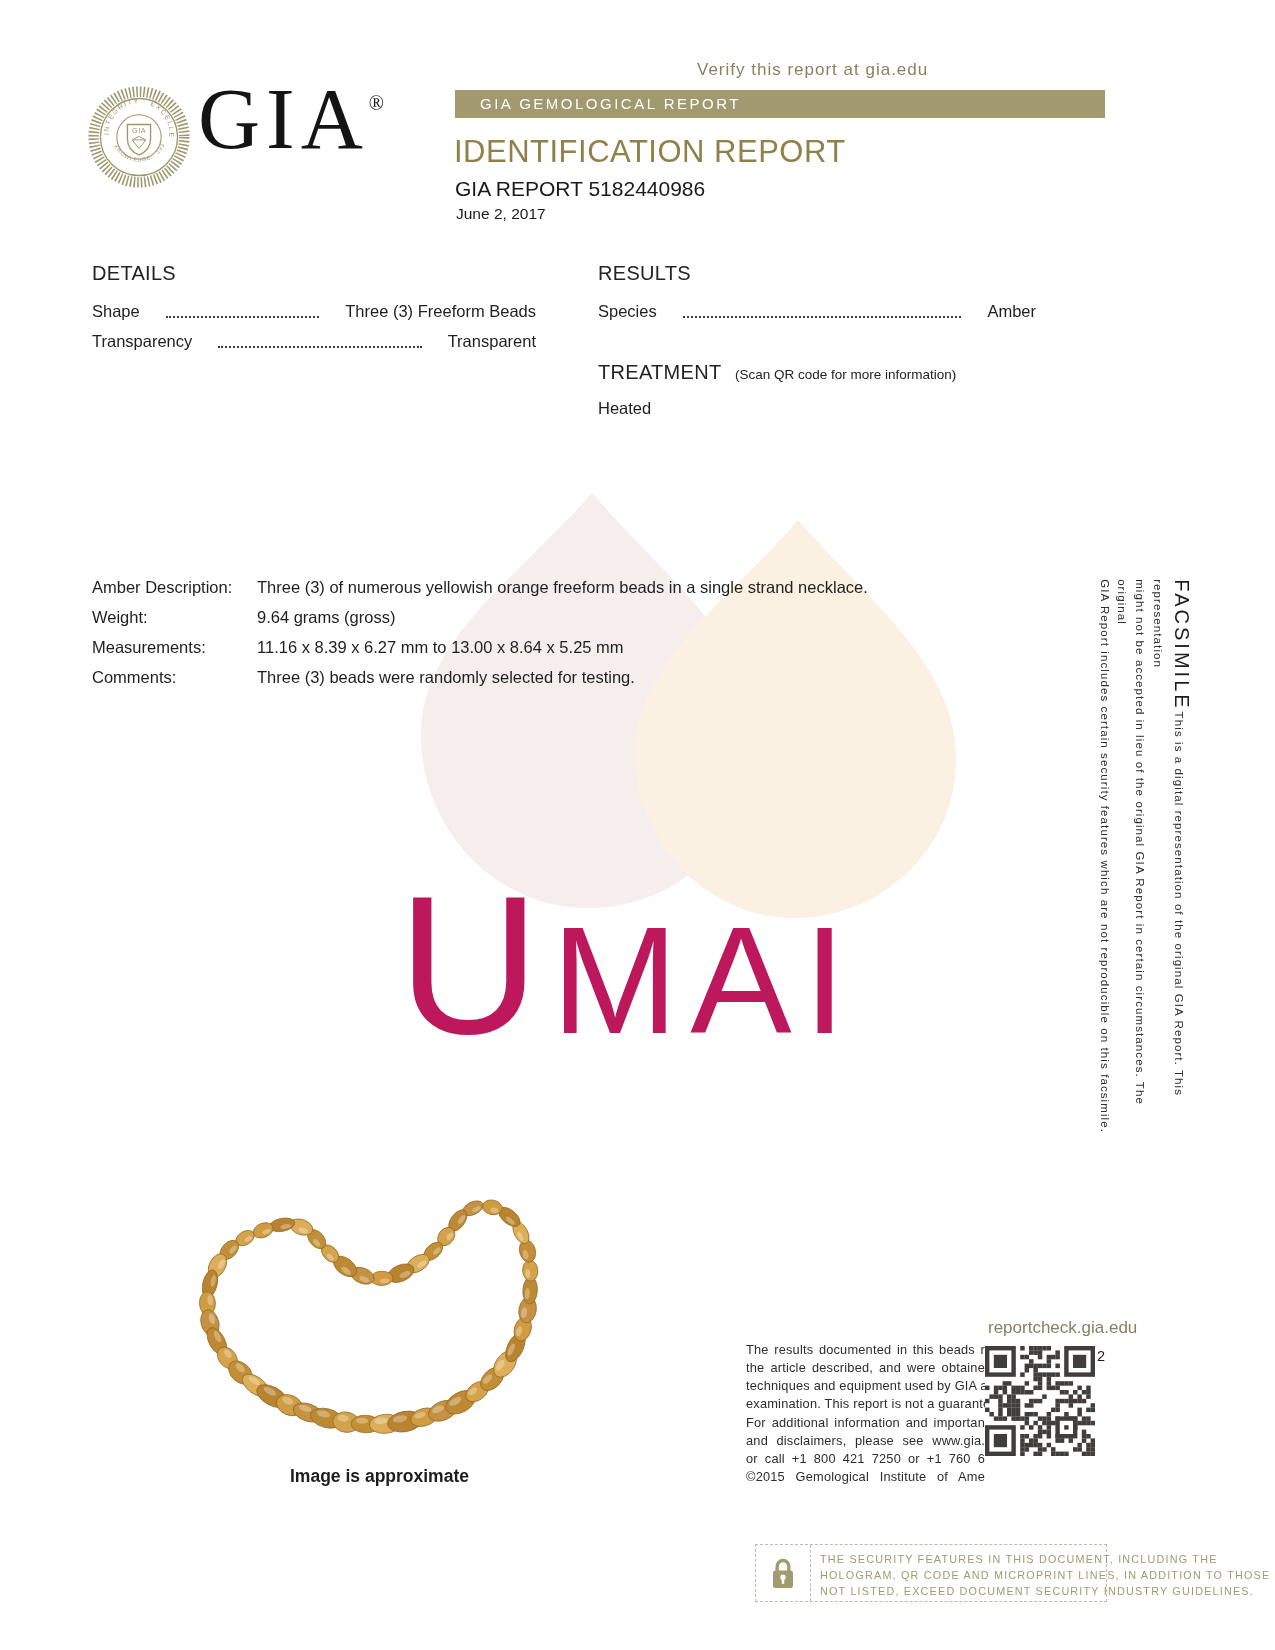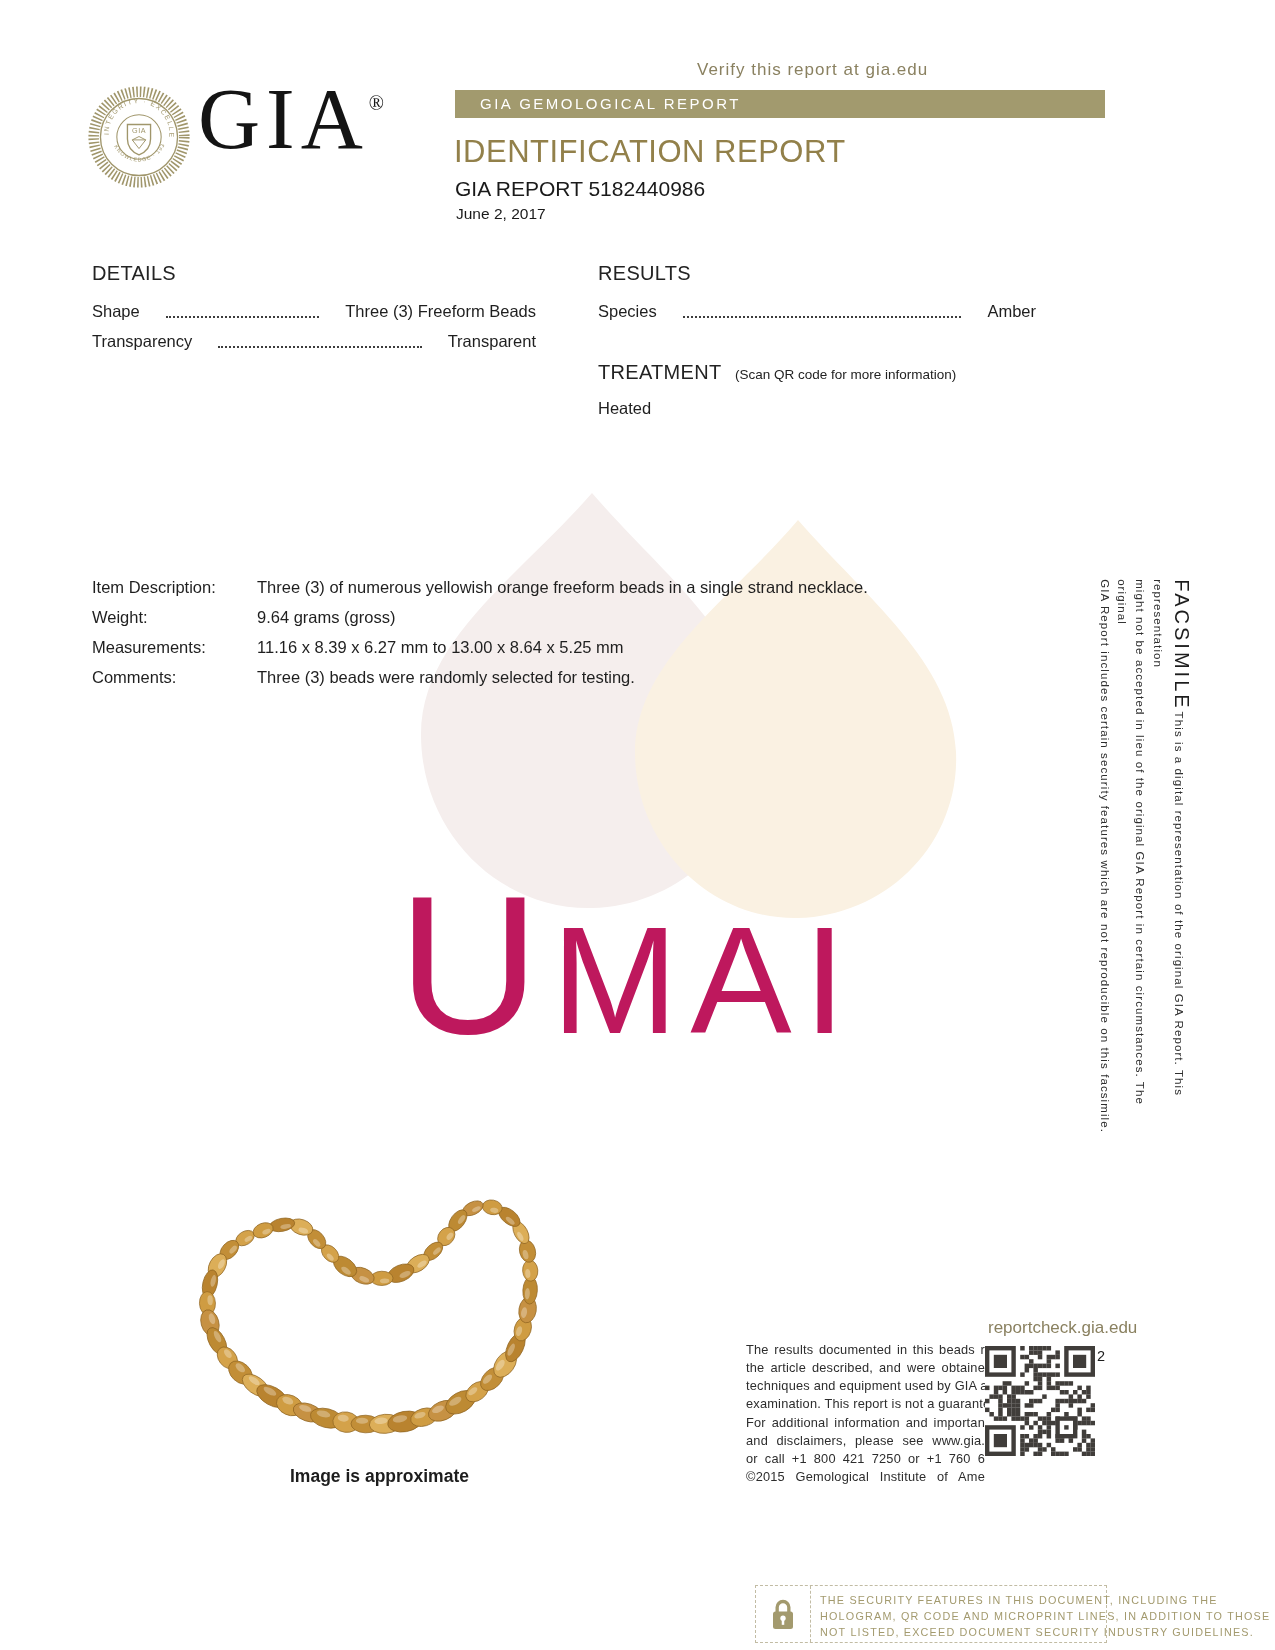--- a/index.html
+++ b/index.html
@@ -56,21 +56,21 @@
 
   
   .reportcheck{position:absolute;left:988px;top:1318px;font-size:17px;color:#8a8160;}
   .disclaimer{position:absolute;left:746px;top:1341px;width:239px;font-size:12.8px;
         line-height:1.42;color:#2d2d2d;}
   .disclaimer div{text-align:justify;text-align-last:justify;letter-spacing:0.2px;white-space:nowrap;overflow:hidden;}
   .qr{position:absolute;left:985px;top:1346px;}
   .pagenum{position:absolute;left:1097px;top:1348px;font-size:14.5px;color:#1d1d1d;}
 
   
-  .secbox{position:absolute;left:755px;top:1585px;width:352px;height:58px;
+  .secbox{position:absolute;left:755px;top:1544px;width:352px;height:58px;
         border:1px dashed #c2bca4;box-sizing:border-box;}
   .lockcell{position:absolute;left:0;top:0;bottom:0;width:54px;border-right:1px dashed #c2bca4;
         display:flex;align-items:center;justify-content:center;}
   .sectext{position:absolute;left:64px;top:6px;width:372px;font-size:10.8px;line-height:1.5;
         color:#a39a6e;letter-spacing:1.2px;}
   .sectext div{text-align:justify;text-align-last:justify;white-space:nowrap;}
 </style>
 </head>
 <body>
 
@@ -137,21 +137,21 @@
       </div>
       <div class="treatment">
         <span class="treat-h">TREATMENT</span>
         <span class="treat-note">(Scan QR code for more information)</span>
         <div class="treat-val">Heated</div>
       </div>
     </div>
 
     <div class="itemblock">
       <div class="itemrow">
-        <span>Item Description:</span>
+        <span>Amber Description:</span>
         <span>Three (3) of numerous yellowish orange freeform beads in a single strand necklace.</span>
       </div>
       <div class="itemrow">
         <span>Weight:</span>
         <span>9.64 grams (gross)</span>
       </div>
       <div class="itemrow">
         <span>Measurements:</span>
         <span>11.16 x 8.39 x 6.27 mm to 13.00 x 8.64 x 5.25 mm</span>
       </div>

